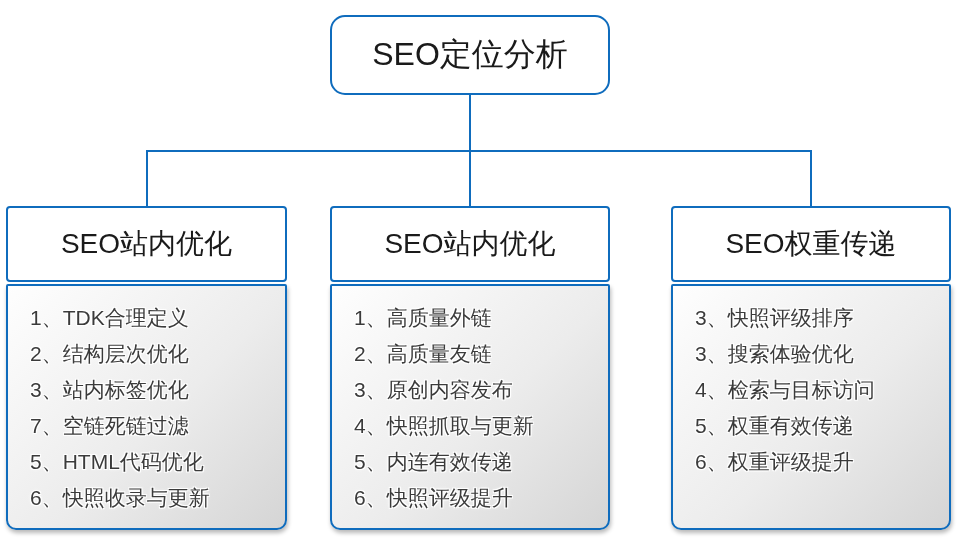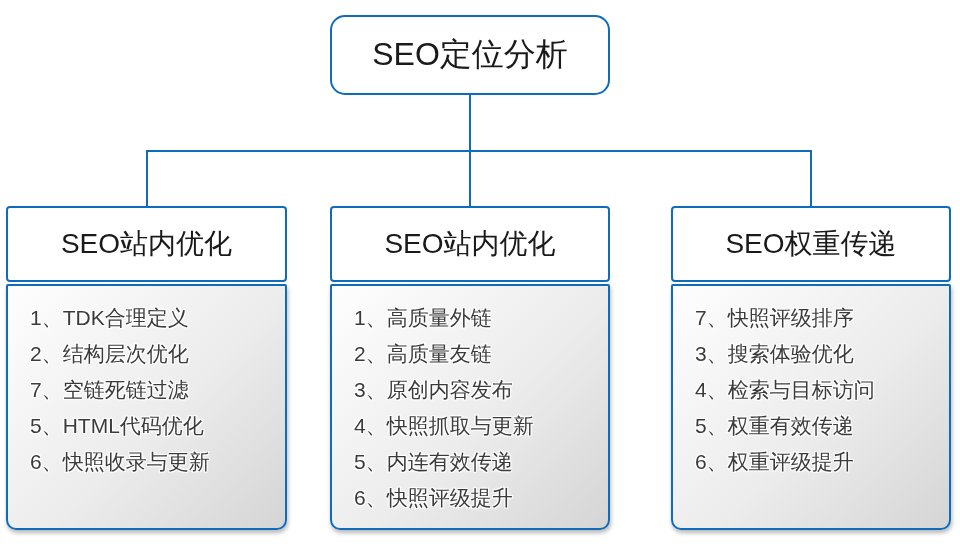--- a/index.html
+++ b/index.html
@@ -69,20 +69,21 @@
     <span>SEO定位分析</span>
   </div>
 
   <div class="branch b0">
     <div class="branch-header">
       <span>SEO站内优化</span>
     </div>
     <div class="branch-list">
       <div class="list-item">1、TDK合理定义</div>
       <div class="list-item">2、结构层次优化</div>
+      <div class="list-item">3、站内标签优化</div>
       <div class="list-item">7、空链死链过滤</div>
       <div class="list-item">5、HTML代码优化</div>
       <div class="list-item">6、快照收录与更新</div>
     </div>
   </div>
 
   <div class="branch b1">
     <div class="branch-header">
       <span>SEO站内优化</span>
     </div>
@@ -94,21 +95,21 @@
       <div class="list-item">5、内连有效传递</div>
       <div class="list-item">6、快照评级提升</div>
     </div>
   </div>
 
   <div class="branch b2">
     <div class="branch-header">
       <span>SEO权重传递</span>
     </div>
     <div class="branch-list">
-      <div class="list-item">7、快照评级排序</div>
+      <div class="list-item">3、快照评级排序</div>
       <div class="list-item">3、搜索体验优化</div>
       <div class="list-item">4、检索与目标访问</div>
       <div class="list-item">5、权重有效传递</div>
       <div class="list-item">6、权重评级提升</div>
     </div>
   </div>
 
 </div>
 
 </body></html>

